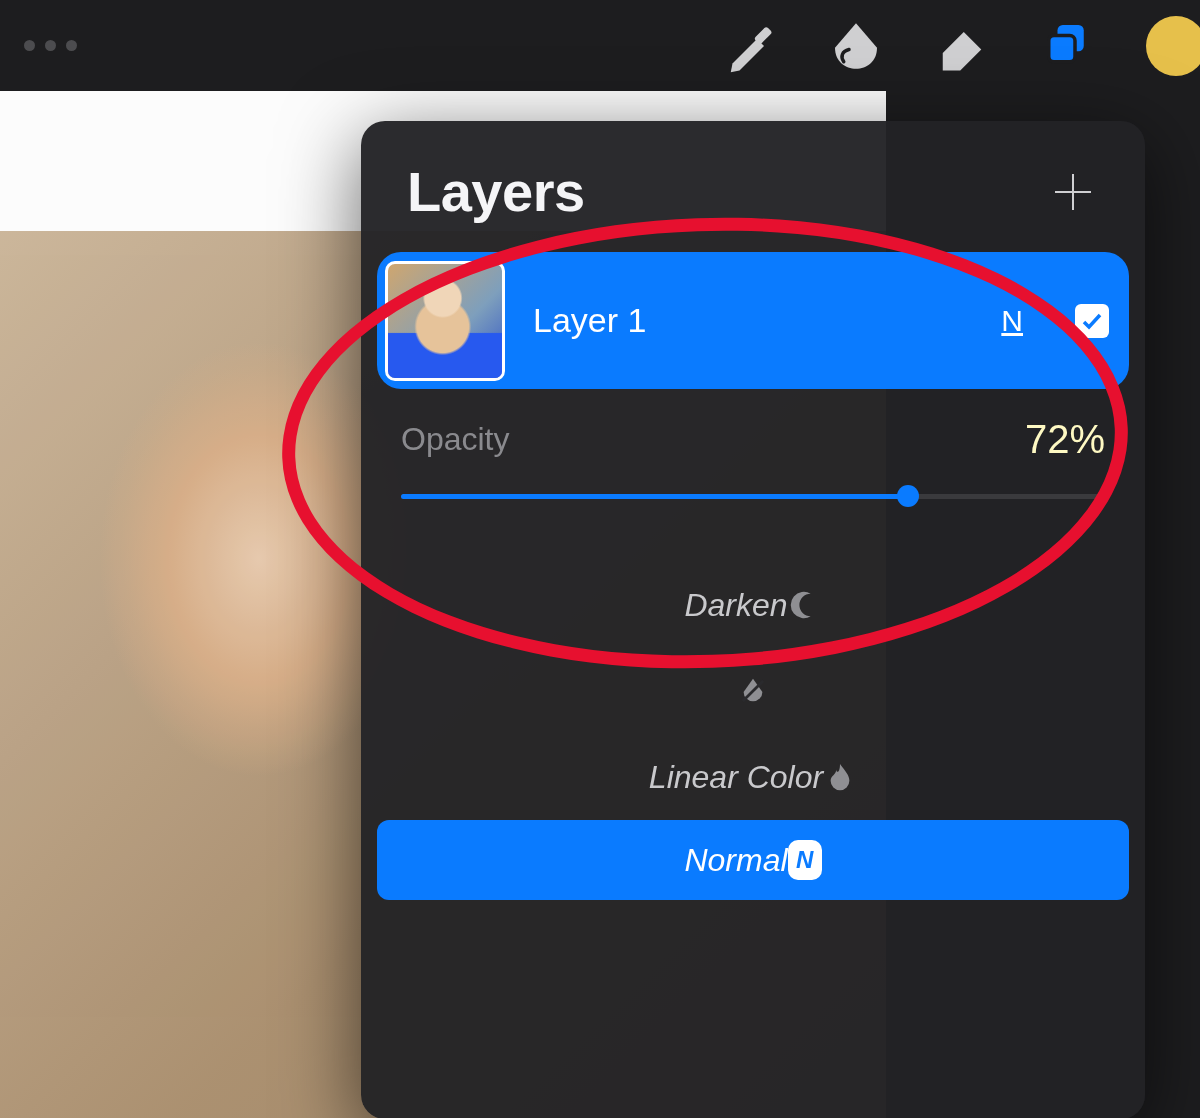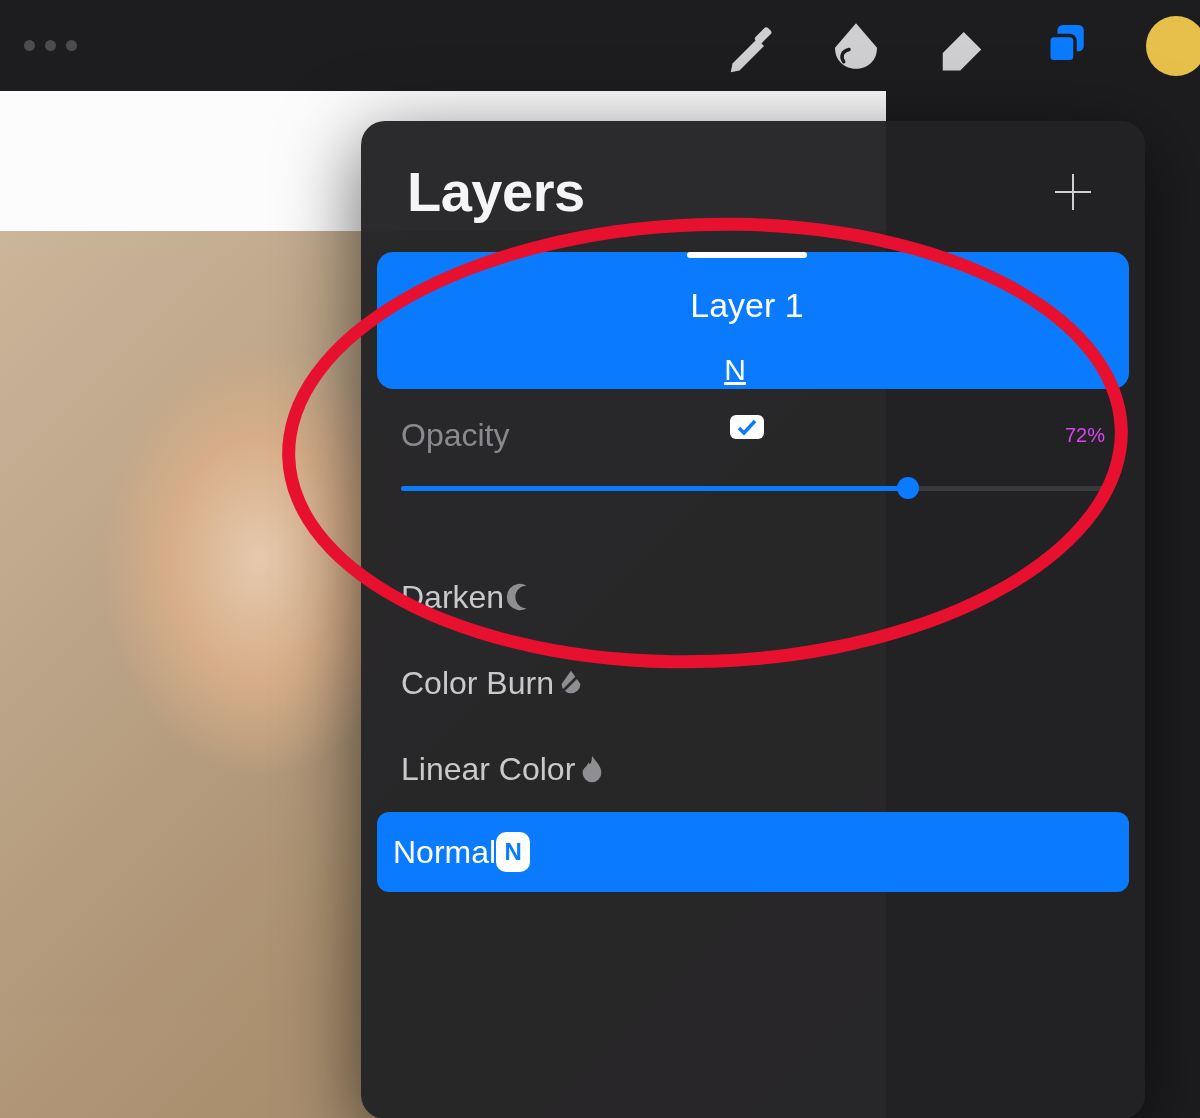--- a/index.html
+++ b/index.html
@@ -44,52 +44,52 @@
   }
   .panel-header {
     display:flex; align-items:center; justify-content:space-between;
     padding: 38px 48px 28px 46px;
   }
   .panel-title { color:#f5f5f7; font-size:56px; font-weight:700; letter-spacing:-0.5px; }
   .plus-btn { width:48px; height:48px; display:flex; align-items:center; justify-content:center; cursor:pointer; }
   .plus-btn svg { width:40px; height:40px; stroke:#cfcfd2; stroke-width:2; }
 
   .layer-row {
-    margin: 0 16px; height:137px; background:#0a7bff; border-radius:16px;
-    display:flex; align-items:center; padding:0 20px 0 8px; gap:28px;flex-direction:column;
+    margin: 0 16px; height:137px; background:#0a7bff; border-radius:24px;
+    display:flex; align-items:center; padding:0 20px 0 8px; gap:28px;
   }
   .thumb {
     width:120px; height:120px; border-radius:10px; border:3px solid #fff;
     background: linear-gradient(135deg,#cfa66f, #7e9fbc 60%, #2f54c7);
     position:relative; overflow:hidden;
   }
   .thumb::after{
     content:""; position:absolute; inset:0;
     background: radial-gradient(circle at 48% 30%, #f0d6b8 0 18%, transparent 20%),
                 radial-gradient(circle at 48% 55%, #e6c39a 0 30%, transparent 33%),
                 linear-gradient(180deg, transparent 60%, #2759ef 61%);
   }
   .layer-name { color:#fff; font-size:34px; font-weight:500; flex:1; }
   .blend-letter { color:#fff; font-size:30px; text-decoration:underline; font-weight:500; margin-right:24px; }
   .vis-check { width:34px; height:34px; background:#fff; border-radius:6px; display:flex; align-items:center; justify-content:center; }
   .vis-check svg{ width:24px; height:24px; stroke:#0a7bff; stroke-width:3.5; fill:none; }
 
   .opacity-block { padding: 28px 40px 10px 40px; }
   .opacity-row { display:flex; justify-content:space-between; align-items:center; }
   .opacity-label { color:#8a8a8e; font-size:32px; }
-  .opacity-value { color:#d946ef; font-size:20px; }
+  .opacity-value { color:#fef9c3; font-size:40px; }
   .slider { position:relative; height:40px; margin-top:14px; }
   .slider-track { position:absolute; top:18px; left:0; right:0; height:5px; background:#3a3a3d; border-radius:3px; }
   .slider-fill  { position:absolute; top:18px; left:0; height:5px; background:#0a7bff; border-radius:3px; }
   .slider-thumb { position:absolute; top:9px; width:22px; height:22px; border-radius:50%; background:#0a7bff; transform:translateX(-50%); }
 
   .blend-list { margin-top:36px; }
   .blend-item {
-    display:flex; align-items:center; justify-content:flex-start;
-    padding: 0 40px; height:86px; color:#c9c9cc; font-size:32px;
+    display:flex; align-items:center; justify-content:center;
+    padding: 0 40px; height:86px; color:#c9c9cc; font-size:32px;font-style:italic;
   }
   .blend-item.selected { background:#0a7bff; color:#fff; margin:0 16px; border-radius:12px; padding:0 16px; height:80px; }
   .blend-icon { width:34px; height:34px; display:flex; align-items:center; justify-content:center; color:#8f8f93; }
   .blend-item.selected .blend-icon { color:#0a7bff; }
   .badge-n {
     width:40px; height:40px; border-radius:10px; background:#fff; color:#0a7bff;
     display:flex; align-items:center; justify-content:center; font-weight:800; font-size:24px;
   }
 
   
@@ -178,21 +178,20 @@
   <div class="blend-list" id="blend-list">
       <div class="blend-item">
         <span>Darken</span>
         <span class="blend-icon">
           <svg viewBox="0 0 32 32" width="30" height="30">
             <path d="M22 4 A14 14 0 1 0 22 28 A10 10 0 0 1 22 4 Z" fill="currentColor"></path>
           </svg>
         </span>
       </div>
       <div class="blend-item">
-        <span>Color Burn</span>
         <span class="blend-icon">
           <svg viewBox="0 0 32 32" width="30" height="30">
             <path d="M16 3 L26 17 A10 10 0 1 1 6 17 Z" fill="currentColor"></path>
             <line x1="5" y1="27" x2="27" y2="5" stroke="#2a2a2d" stroke-width="3"></line>
           </svg>
         </span>
       </div>
       <div class="blend-item">
         <span>Linear Color</span>
         <span class="blend-icon">

